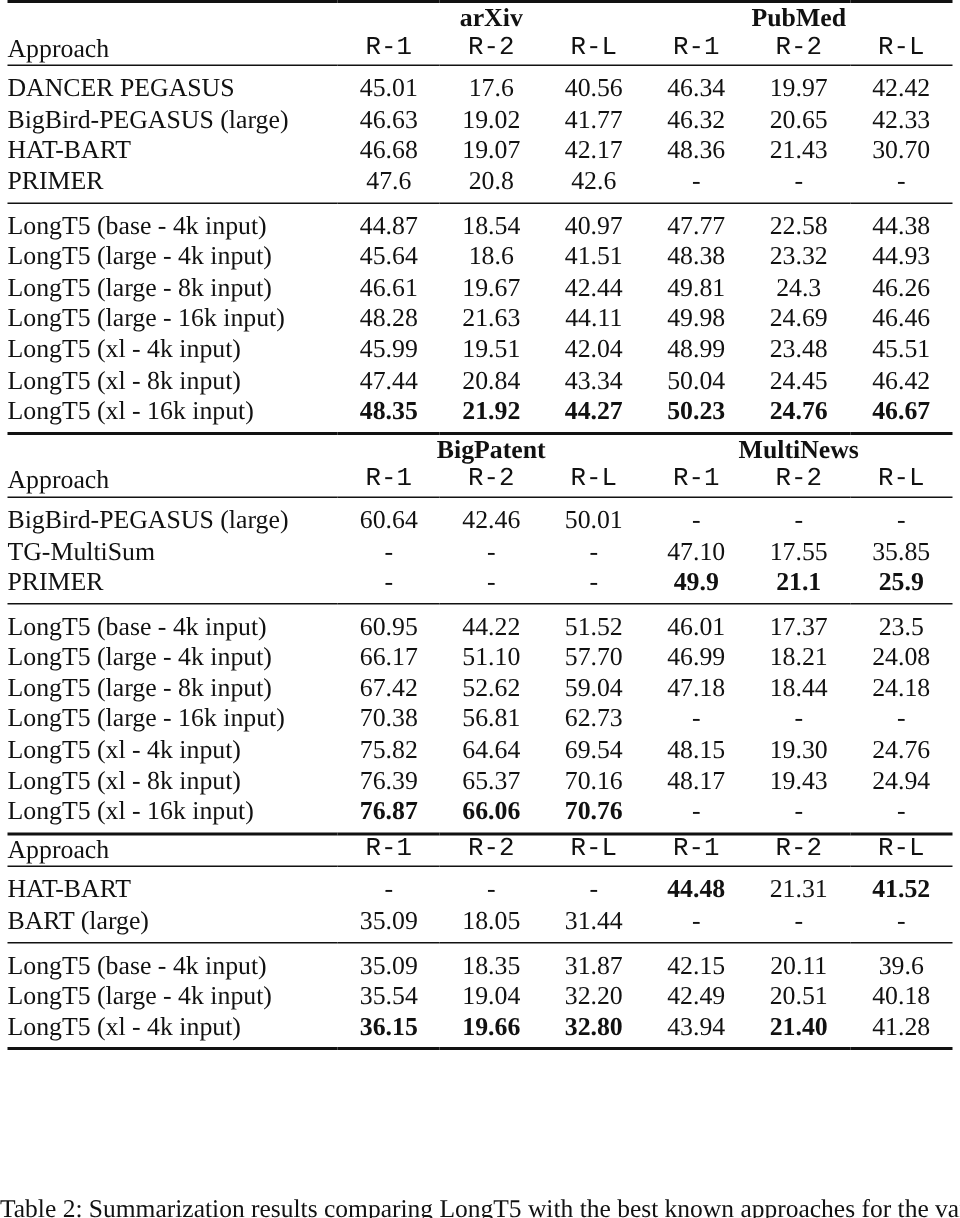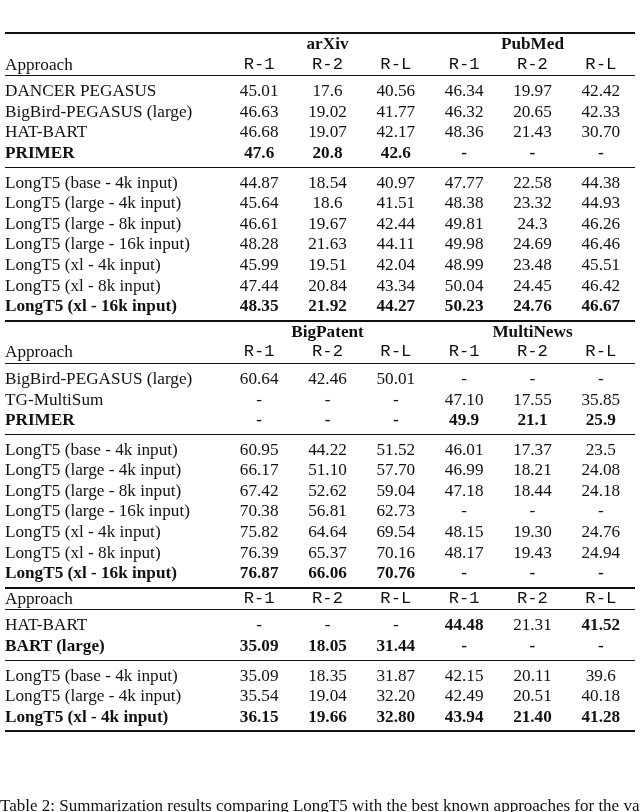--- a/index.html
+++ b/index.html
@@ -1,39 +1,39 @@
 <!DOCTYPE html>
 <html><head>
 <meta charset="utf-8">
 <style>
   html, body { margin: 0; padding: 0; background: #ffffff; }
   body {
     width: 640px; height: 812px; overflow: hidden; position: relative;
     font-family: "Liberation Serif", "DejaVu Serif", serif;
     color: #111;
   }
-  .wrap { position: absolute; left: 5px; top: 0; width: 630px; margin-top: 32px; }
+  .wrap { position: absolute; left: 5px; top: 0; width: 630px; }
   table.res {
     width: 630px; border-collapse: collapse; table-layout: fixed;
     font-size: 17.2px; line-height: 20.6px;
   }
   table.res col.c-appr { width: 220px; }
   table.res col.c-num { width: 68.3px; }
   table.res td, table.res th { padding: 0; white-space: nowrap; }
   .num { text-align: center; }
   th.ds { font-weight: bold; text-align: center; padding-top: 5px; }
   th.apph { text-align: left; font-weight: normal; padding-left: 11px; }
   th.met { font-weight: normal; text-align: center; font-family: Liberation Mono, monospace; }
   td.appr { text-align: left; padding-left: 11px; }
   td.b { font-weight: bold; }
   tr.top-rule td, tr.top-rule th { border-top: 2.5px solid #111; }
   tr.mid-rule td { border-top: 1.5px solid #111; }
   tr.bottom-rule td { border-bottom: 2.5px solid #111; }
   tr.first-body td { padding-top: 5px; }
-  tr.last-body td { padding-bottom: 3px; font-weight: bold; }
+  tr.last-body td { padding-bottom: 3px; }
   .caption {
     position: absolute; left: 0; top: 795px; width: 640px;
     font-size: 17px; line-height: 22px; white-space: nowrap; overflow: hidden;
   }
 </style>
 </head>
 <body>
 
 <div class="wrap">
   <table class="res" id="res-table">

